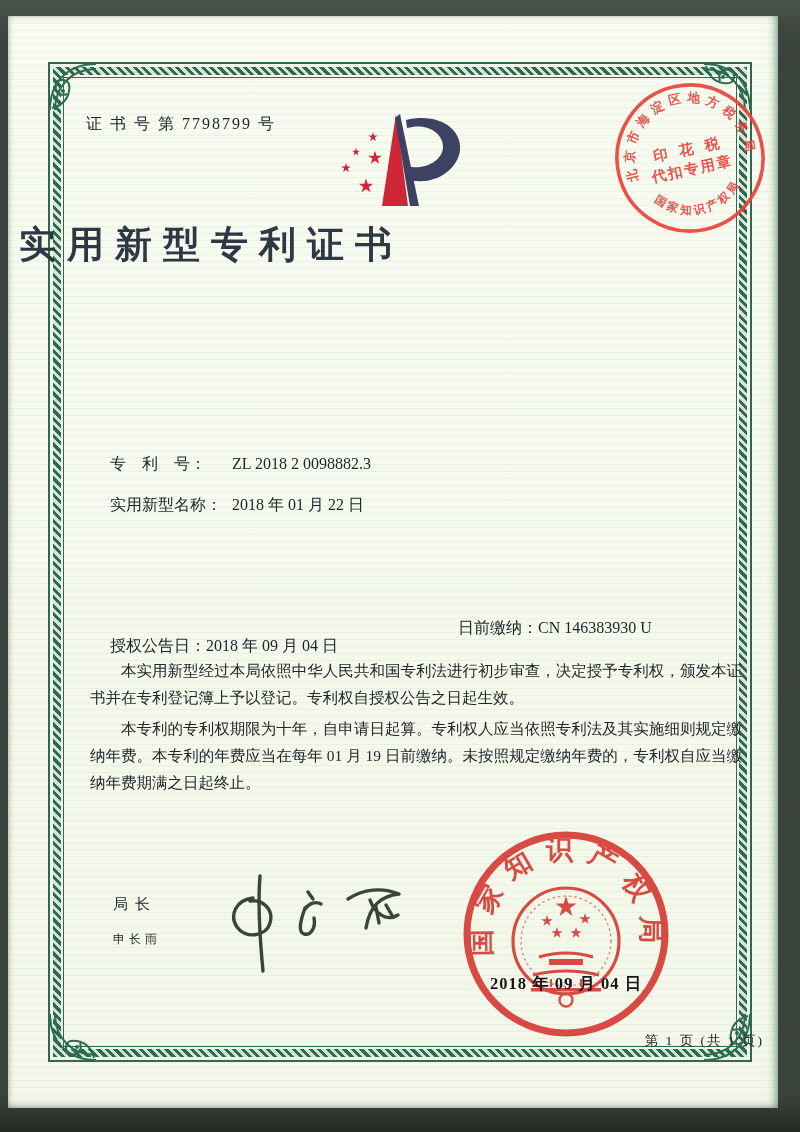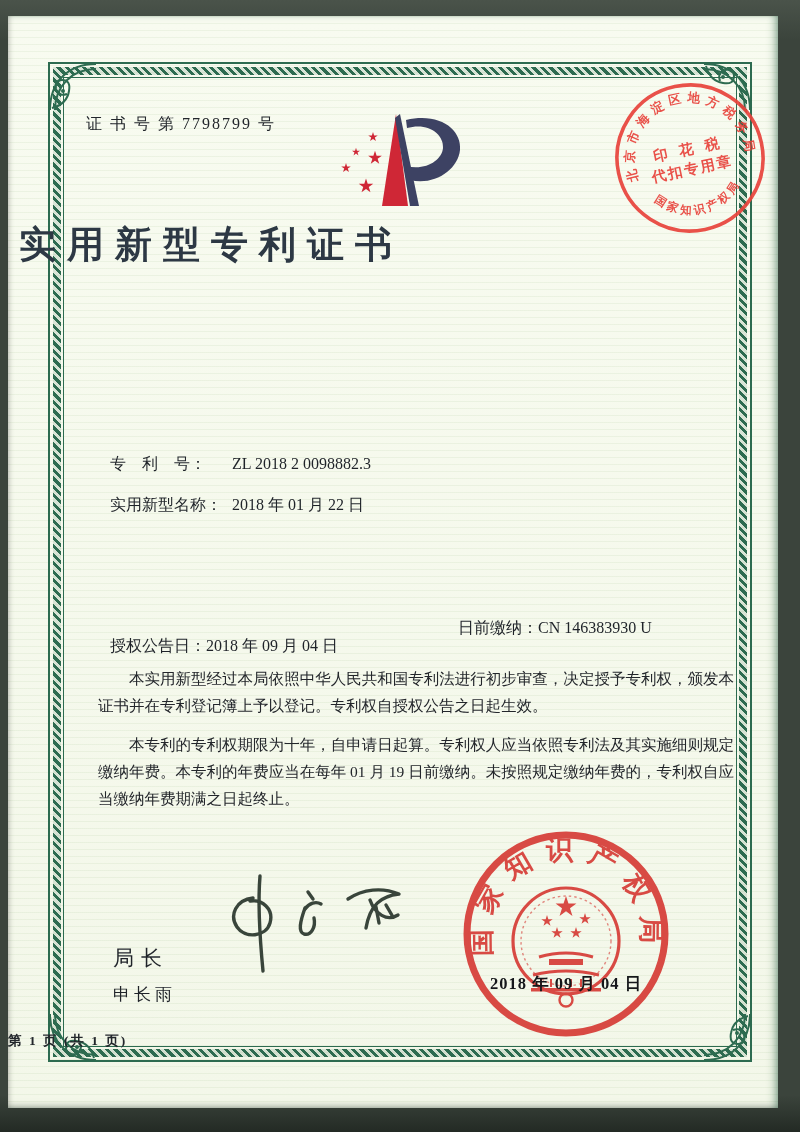--- a/index.html
+++ b/index.html
@@ -33,31 +33,31 @@
   .title{position:absolute;left:0;right:14px;top:204px;text-align:left;font-size:37px;font-weight:bold;
          letter-spacing:11px;text-indent:11px;color:#2d3844;}
   .tax-stamp{position:absolute;left:602px;top:62px;width:160px;height:160px;transform:rotate(-12deg);opacity:.92;}
 
   .row{position:absolute;left:78px;width:660px;font-size:16px;color:#1f2329;white-space:pre;}
   .row .lbl{display:inline-block;min-width:122px;}
   .grant-right{position:absolute;left:372px;top:0;white-space:pre;}
 
   .paras{position:absolute;left:78px;top:638px;width:660px;font-size:15.5px;line-height:1.74;
          text-align:justify;color:#23262b;}
-  .paras p{margin:12px;text-indent:2em;}
-
-  .director-title{position:absolute;left:105px;top:928px;font-size:21px;letter-spacing:7px;color:#1f2329;}
-  .director-name{position:absolute;left:105px;top:967px;font-size:17px;letter-spacing:4px;color:#1f2329;}
+  .paras p{margin:4px;text-indent:2em;}
+
+  .director-title{position:absolute;left:105px;top:879px;font-size:15px;letter-spacing:7px;color:#1f2329;}
+  .director-name{position:absolute;left:105px;top:915px;font-size:12px;letter-spacing:4px;color:#1f2329;}
   .signature{position:absolute;left:200px;top:852px;width:215px;height:115px;}
 
   .office-seal{position:absolute;left:452px;top:812px;width:212px;height:212px;opacity:.92;}
   .seal-date{position:absolute;left:482px;top:957px;font-size:16.5px;font-weight:bold;color:#15171a;
              letter-spacing:1px;white-space:pre;}
-  .footer{position:absolute;left:0;right:14px;top:1016px;text-align:left;font-size:13.5px;
-          letter-spacing:2px;color:#22262b;font-weight:bold;}
+  .footer{position:absolute;left:0;right:14px;top:1016px;text-align:right;font-size:13.5px;
+          letter-spacing:2px;color:#22262b;}
 </style>
 </head>
 <body>
 
 <div class="stage">
   <div class="page">
 
     <div class="frame">
       <div class="frame-band"></div>
       <div class="frame-inner"></div>

